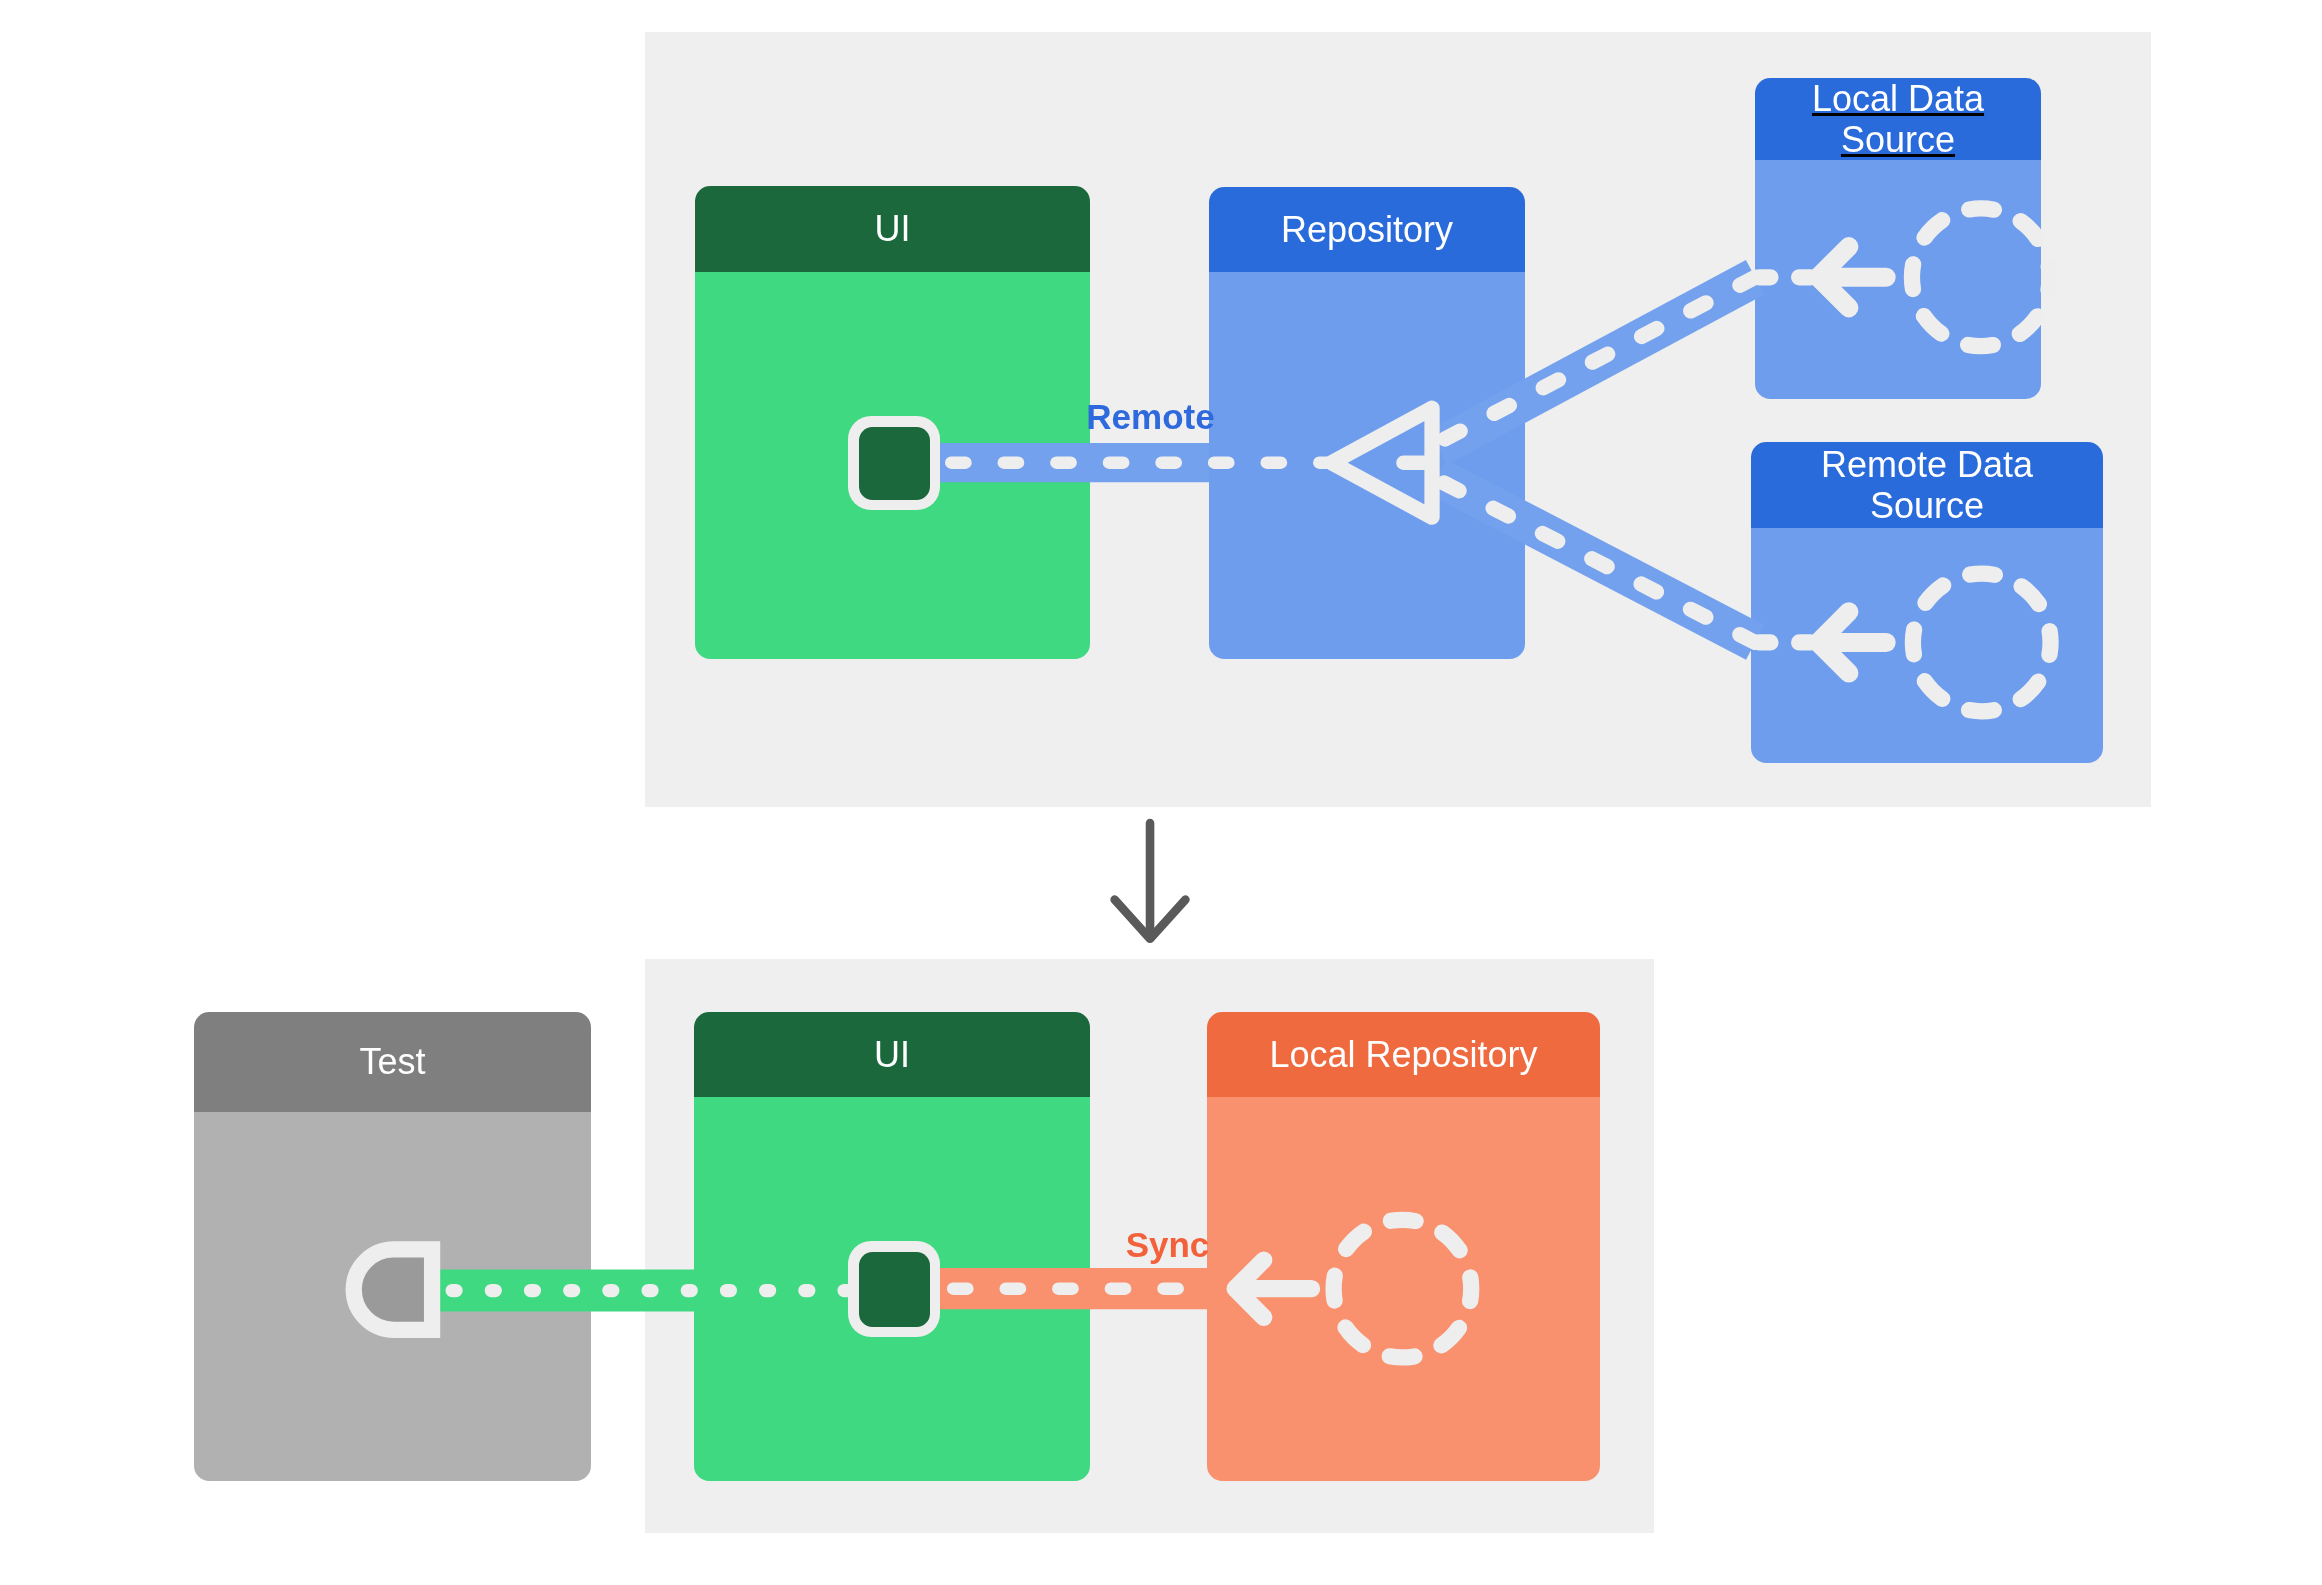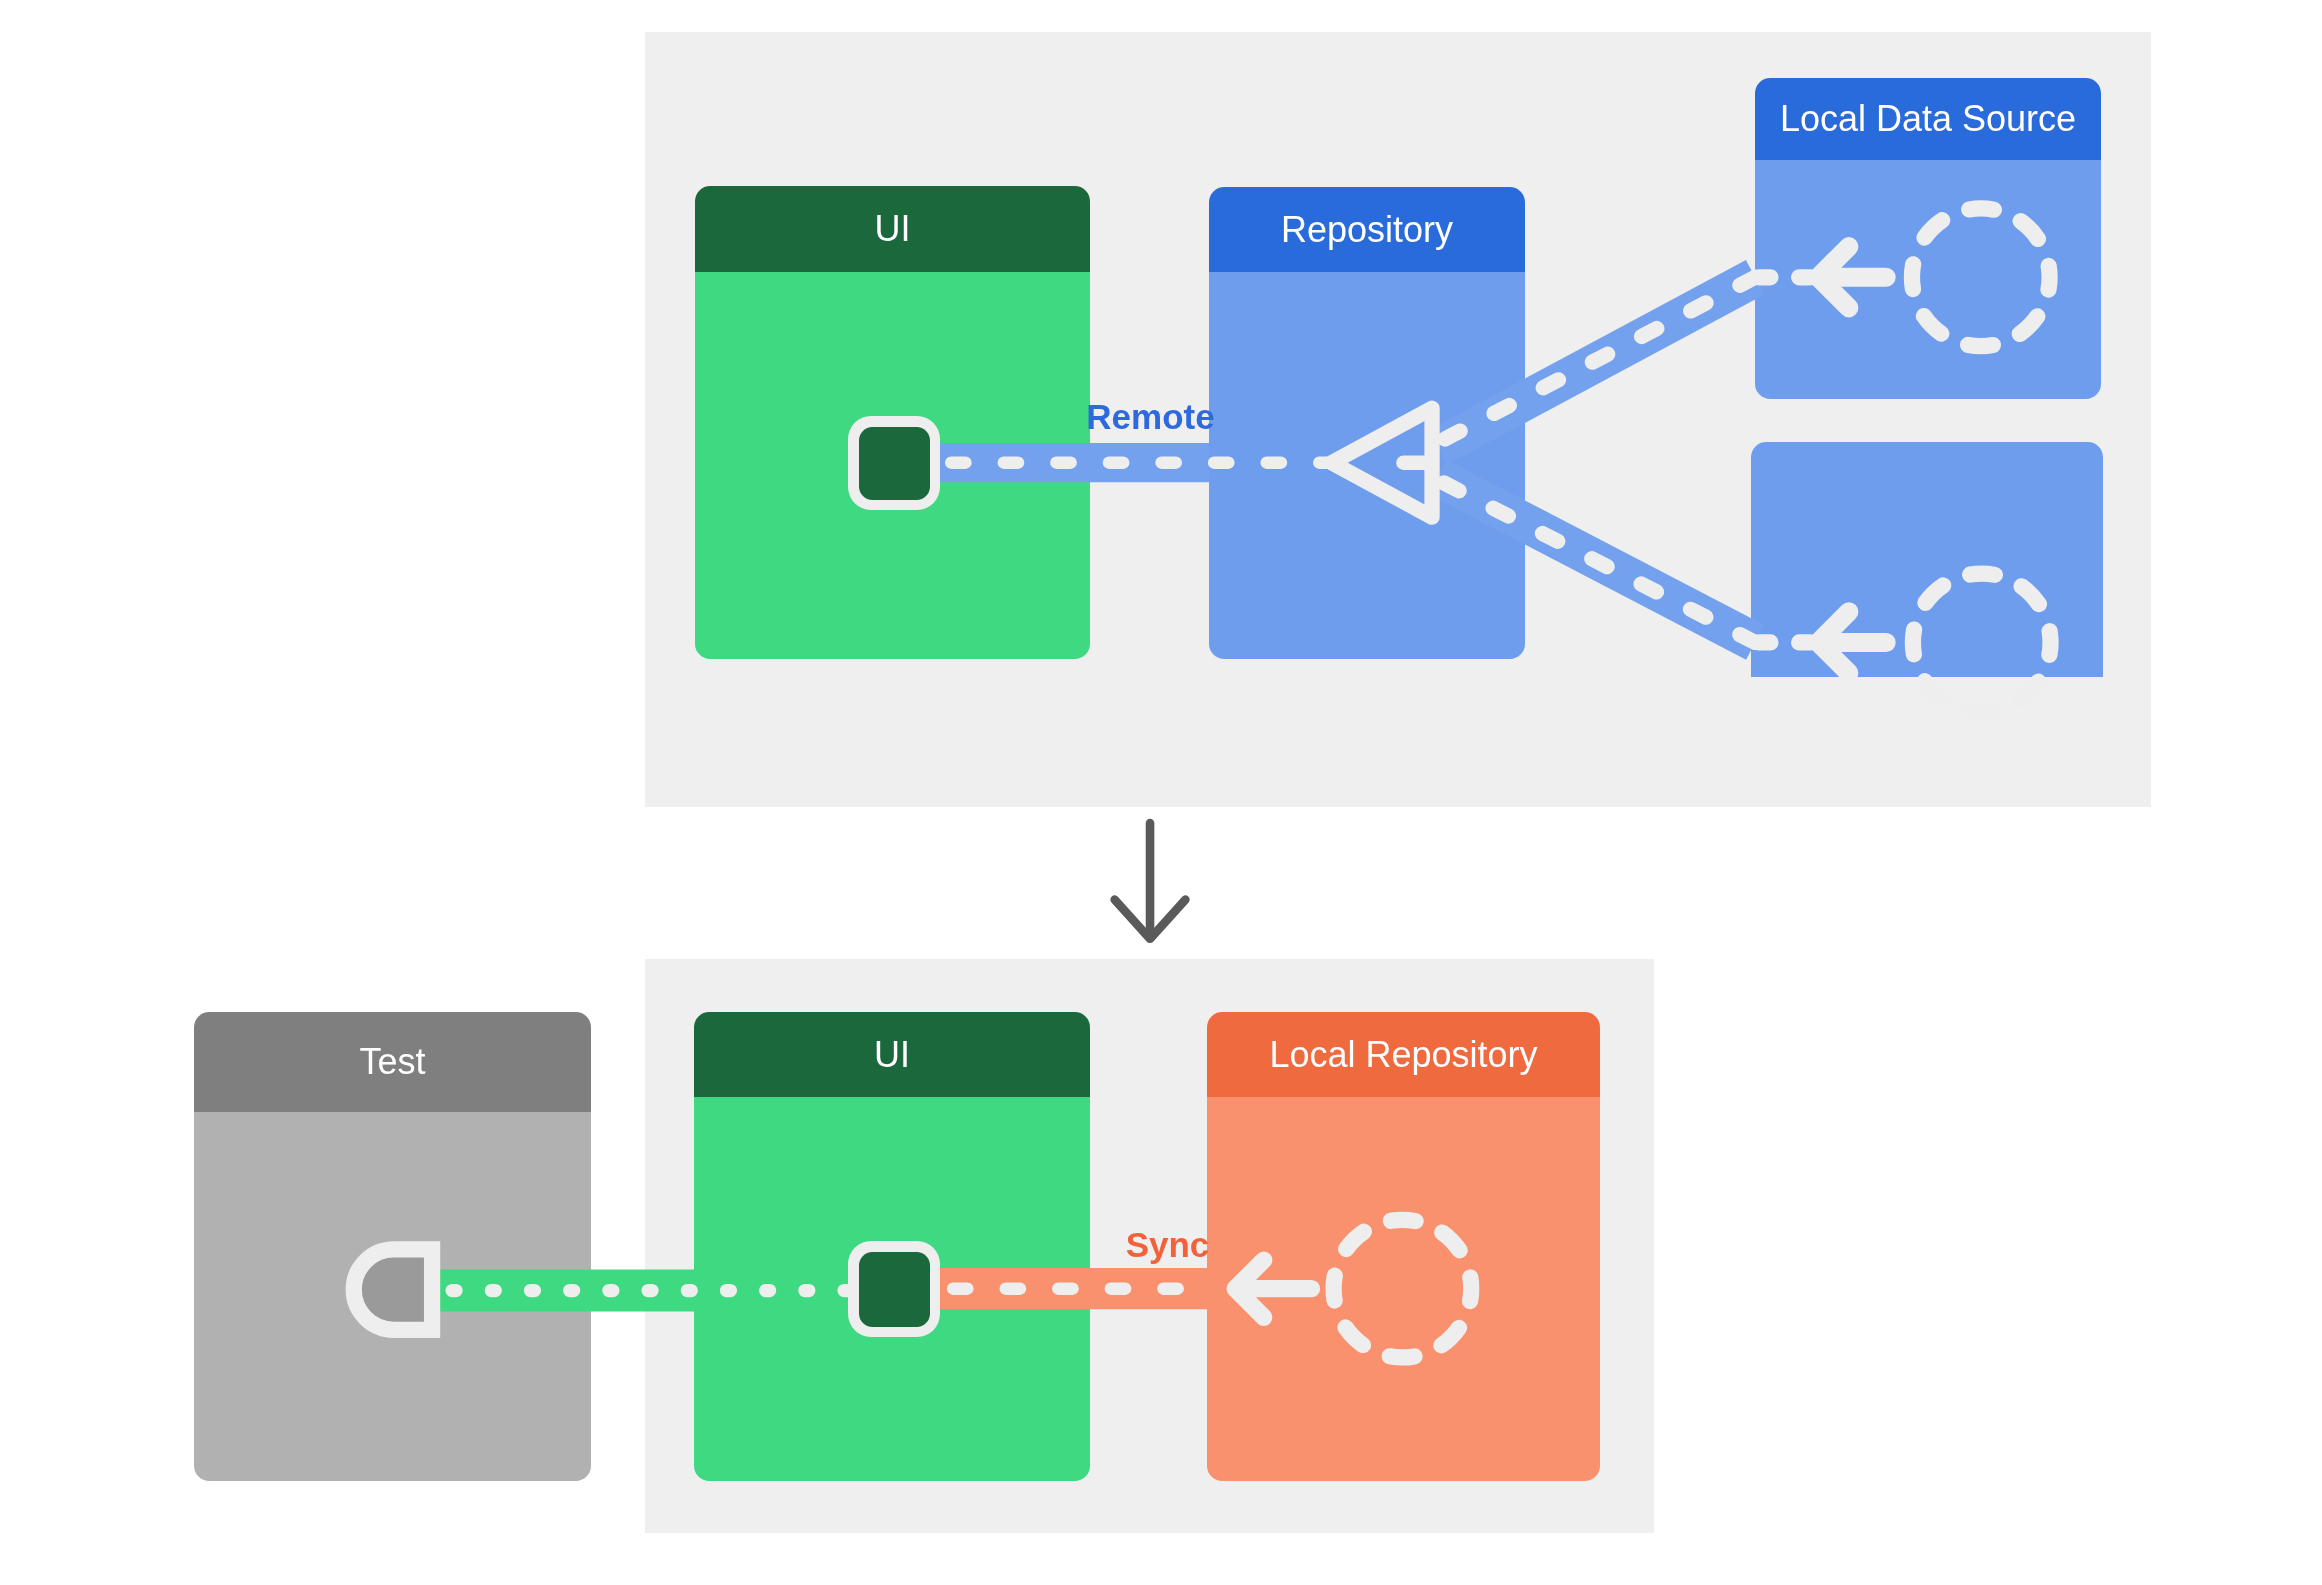--- a/index.html
+++ b/index.html
@@ -30,21 +30,21 @@
 
   
   #card-ui-top{left:695px; top:186px; width:395px; height:473px;}
   #card-ui-top .card-header{height:86px; background:var(--green-header,#1b683d);}
   #card-ui-top .card-body{height:387px; background:var(--green-body,#3ed981);}
 
   #card-repository{left:1209px; top:187px; width:316px; height:472px;}
   #card-repository .card-header{height:85px; background:var(--blue-header,#2a6bdb);}
   #card-repository .card-body{height:387px; background:var(--blue-body,#6f9ded);}
 
-  #card-local{left:1755px; top:78px; width:346px; height:321px;}
+  #card-local{left:1755px; top:78px; width:286px; height:321px;text-decoration:underline;}
   #card-local .card-header{height:82px; background:var(--blue-header,#2a6bdb);}
   #card-local .card-body{height:239px; background:var(--blue-body,#6f9ded);}
 
   #card-remote{left:1751px; top:442px; width:352px; height:321px;}
   #card-remote .card-header{height:86px; background:var(--blue-header,#2a6bdb);}
   #card-remote .card-header .card-title{max-width:287px;}
   #card-remote .card-body{height:235px; background:var(--blue-body,#6f9ded);}
 
   
   #card-test{left:194px; top:1012px; width:397px; height:469px;}
@@ -111,20 +111,23 @@
   </div>
 
   <div class="card" id="card-local">
     <div class="card-header">
       <span class="card-title">Local Data Source</span>
     </div>
     <div class="card-body"></div>
   </div>
 
   <div class="card" id="card-remote">
+    <div class="card-header">
+      <span class="card-title">Remote Data Source</span>
+    </div>
     <div class="card-body"></div>
   </div>
 
   <div class="card" id="card-test">
     <div class="card-header">
       <span class="card-title">Test</span>
     </div>
     <div class="card-body"></div>
   </div>
 

